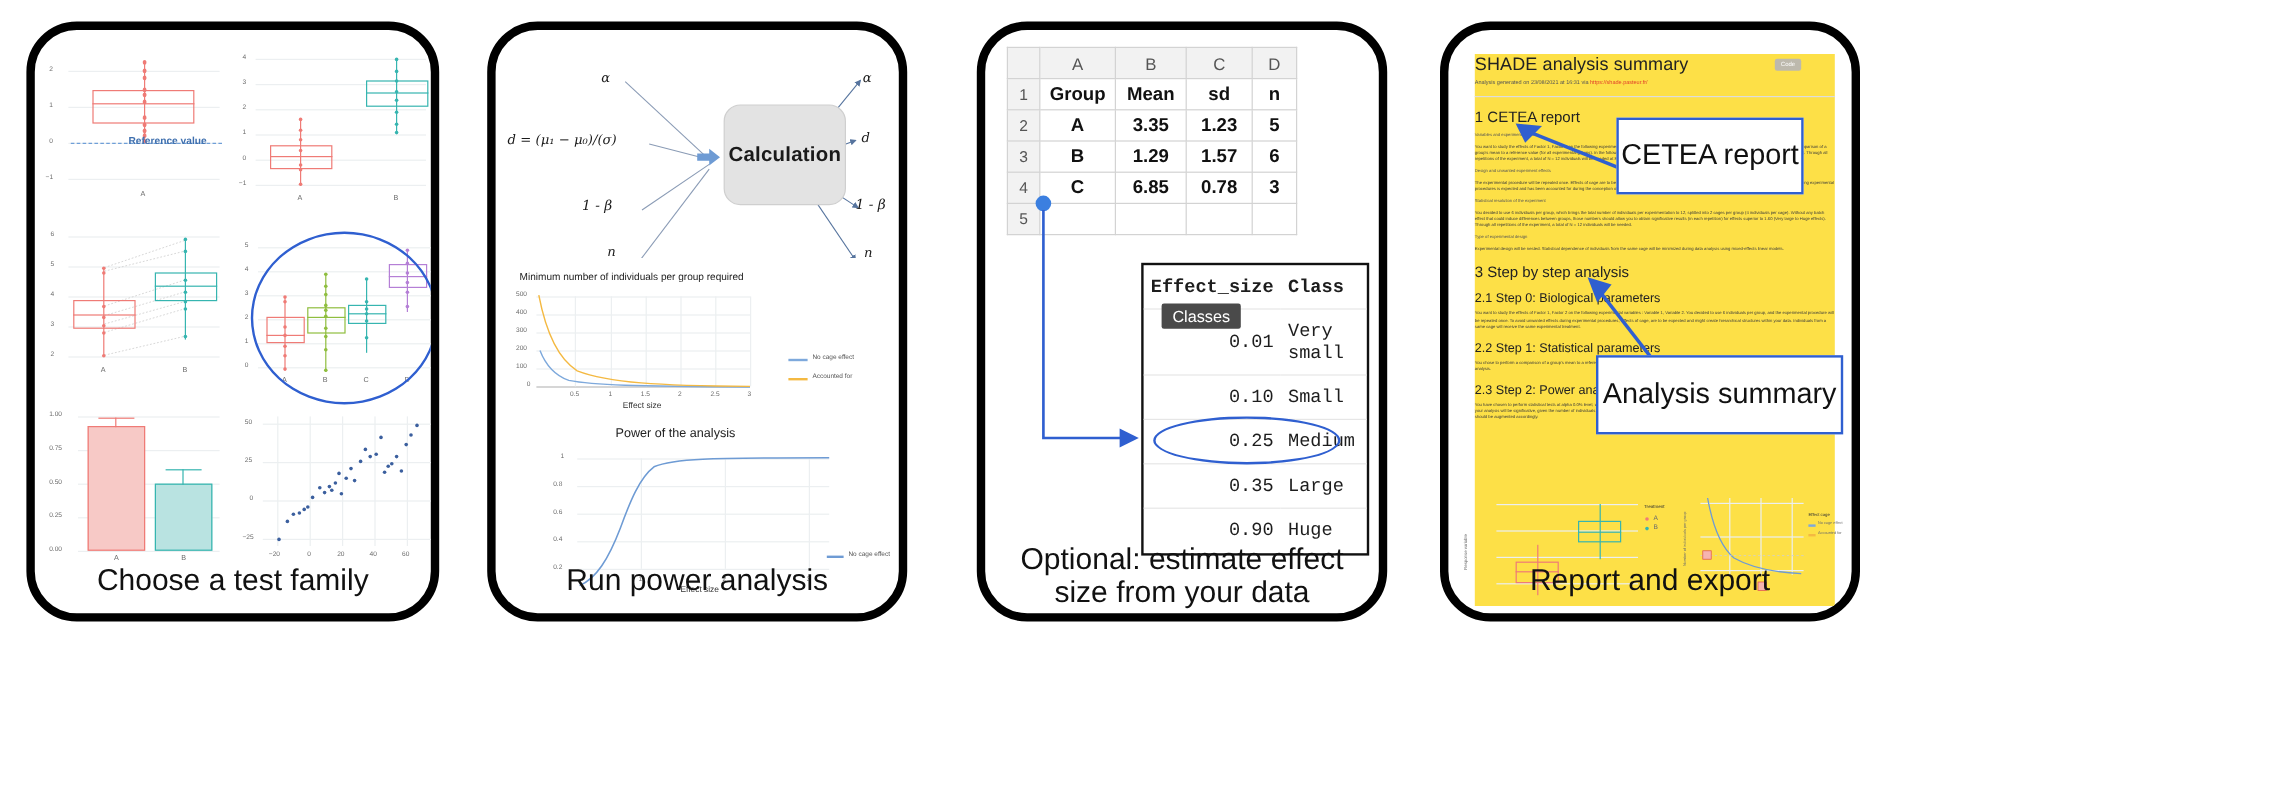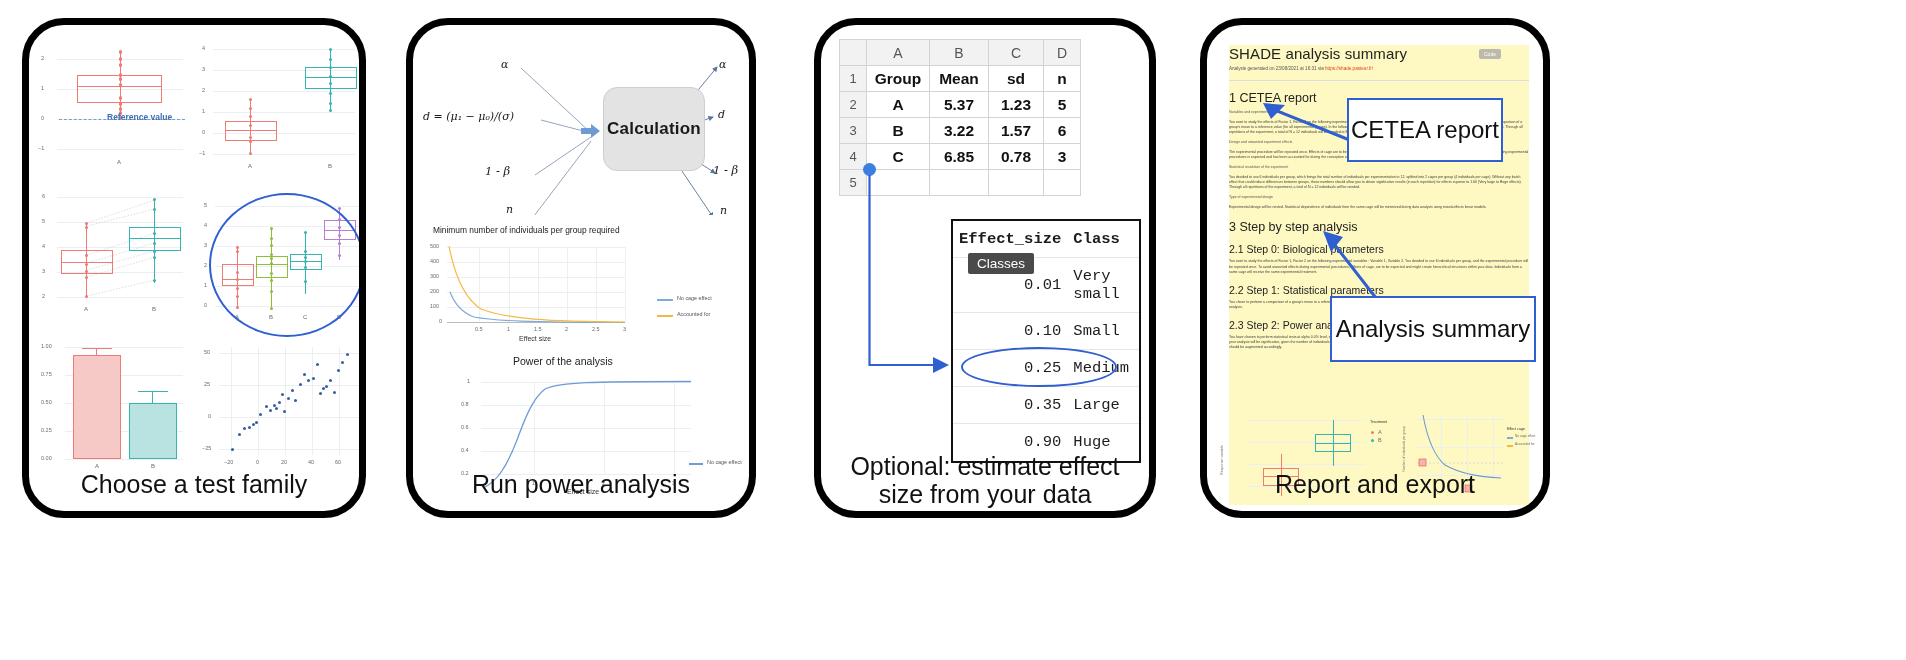--- a/index.html
+++ b/index.html
@@ -53,21 +53,21 @@
   .esbox{position:absolute;border:2px solid #111;background:#fff;}
   .estable{width:100%;border-collapse:collapse;font-family:Liberation Mono, monospace;}
   .estable td,.estable th{font-size:15.5px;padding:9px 6px;color:#1d1d1d;}
   .estable th{font-weight:bold;text-align:left;}
   .estable tr+tr td{border-top:1px solid #e6e6e6;}
   .es-num{text-align:right;width:46%;padding-right:16px;}
   .es-cls{text-align:left;padding-left:16px;}
   .tooltip{position:absolute;background:#4a4a4a;color:#fff;font-size:13.5px;padding:3px 9px;border-radius:2px;font-family:"Liberation Sans",sans-serif;}
 
   
-  .doc{position:absolute;background:#fef9c3;}
+  .doc{position:absolute;background:#fde047;}
   .doc h1{font-size:15px;font-weight:normal;color:#222;margin:0;letter-spacing:.1px;}
   .doc .sub{font-size:4.6px;color:#555;margin:4px 0 0 0;}
   .doc .sub a{color:#e2402a;text-decoration:none;}
   .doc hr{border:none;border-top:1px solid #ddd;margin:7px 0;}
   .doc h2{font-size:12.5px;font-weight:normal;color:#222;margin:10px 0 5px 0;}
   .doc h3{font-size:10.5px;font-weight:normal;color:#222;margin:9px 0 4px 0;}
   .doc p{font-size:3.5px;color:#3a3a3a;margin:0 0 5px 0;line-height:1.45;}
   .doc p.lbl{color:#555;}
   .codebtn{position:absolute;background:#bdb9ad;color:#fff;font-size:5px;padding:2px 5px;border-radius:2px;}
 
@@ -453,28 +453,28 @@
       <tr>
         <td class="rowhdr">1</td>
         <td class="data b">Group</td>
         <td class="data b">Mean</td>
         <td class="data b">sd</td>
         <td class="data b">n</td>
       </tr>
       <tr>
         <td class="rowhdr">2</td>
         <td class="data">A</td>
-        <td class="data">5.37</td>
+        <td class="data">3.35</td>
         <td class="data">1.23</td>
         <td class="data">5</td>
       </tr>
       <tr>
         <td class="rowhdr">3</td>
         <td class="data">B</td>
-        <td class="data">3.22</td>
+        <td class="data">1.29</td>
         <td class="data">1.57</td>
         <td class="data">6</td>
       </tr>
       <tr>
         <td class="rowhdr">4</td>
         <td class="data">C</td>
         <td class="data">6.85</td>
         <td class="data">0.78</td>
         <td class="data">3</td>
       </tr>

